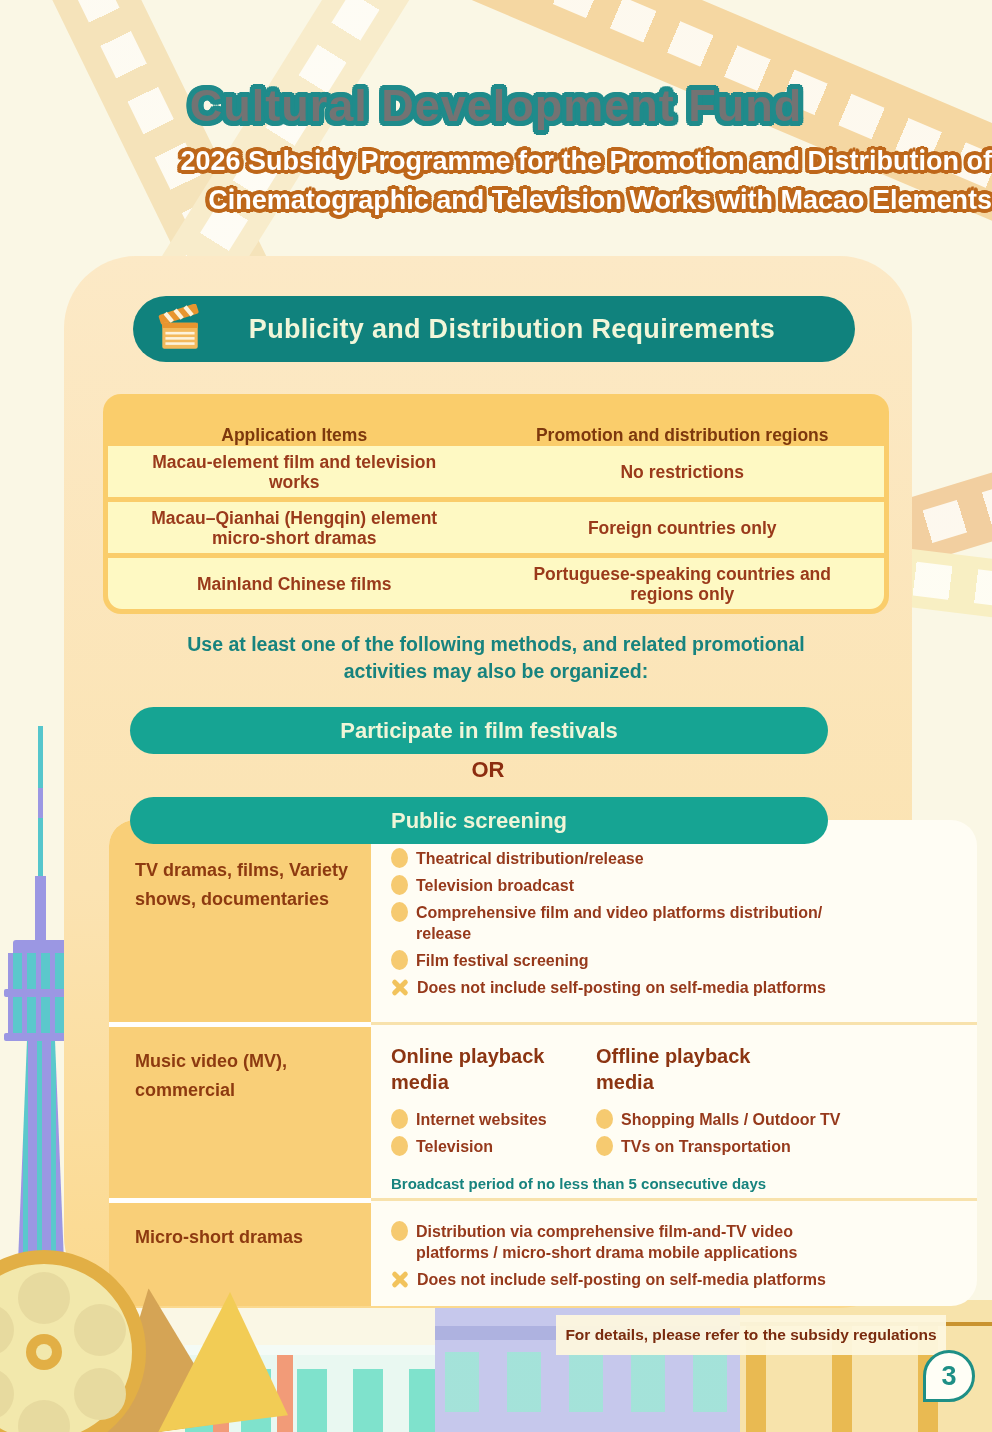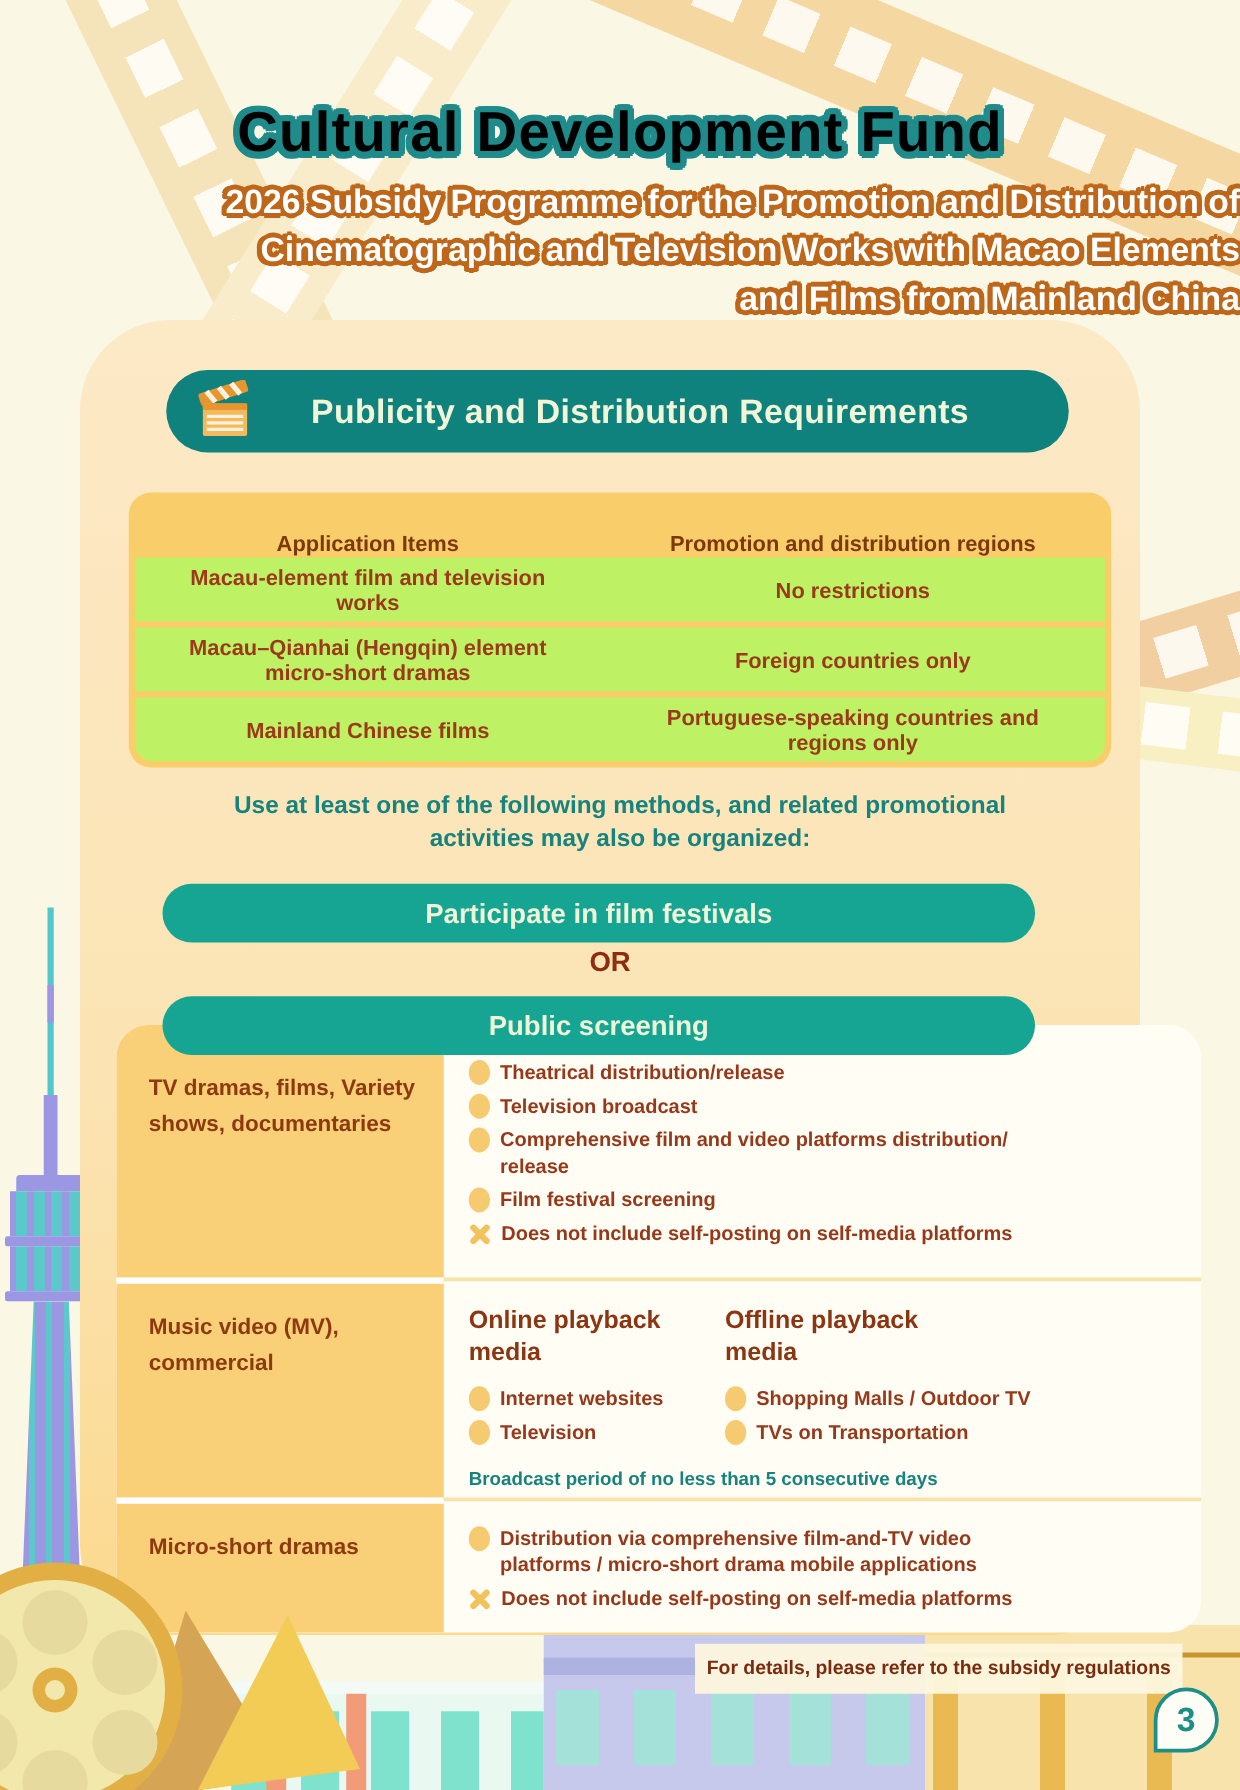--- a/index.html
+++ b/index.html
@@ -70,21 +70,21 @@
   .reel .h1{ left:62px; top:8px; }  .reel .h2{ left:118px; top:40px; }
   .reel .h3{ left:118px; top:104px;}.reel .h4{ left:62px; top:136px; }
   .reel .h5{ left:6px;  top:104px;} .reel .h6{ left:6px;  top:40px; }
 
   
   .panel{ position:absolute; left:64px; top:256px; width:848px; height:1052px; z-index:2;
      border-radius:72px; background:linear-gradient(180deg,#FCE9C6 0%,#FBE3B2 60%,#FBD98E 100%); }
 
   
   .title{ position:absolute; left:0; top:80px; width:100%; text-align:center; z-index:2;
-     font-size:45px; font-weight:bold; letter-spacing:1px; color:#000000;
+     font-size:45px; font-weight:bold; letter-spacing:1px; color:#737373;
      text-shadow:-5px 0 #1F8B8B,5px 0 #1F8B8B,0 -5px #1F8B8B,0 5px #1F8B8B,
        -4px -4px #1F8B8B,4px -4px #1F8B8B,-4px 4px #1F8B8B,4px 4px #1F8B8B,
        -5px 2px #1F8B8B,5px 2px #1F8B8B,-5px -2px #1F8B8B,5px -2px #1F8B8B,
        -2px 5px #1F8B8B,2px 5px #1F8B8B,-2px -5px #1F8B8B,2px -5px #1F8B8B; }
   .subtitle{ position:absolute; left:0; top:142px; width:100%; text-align:right; z-index:2;
      font-size:27px; font-weight:bold; line-height:39px; color:#FFFFFF;
      text-shadow:-4px 0 #BE671A,4px 0 #BE671A,0 -4px #BE671A,0 4px #BE671A,
        -3px -3px #BE671A,3px -3px #BE671A,-3px 3px #BE671A,3px 3px #BE671A,
        -4px 2px #BE671A,4px 2px #BE671A,-4px -2px #BE671A,4px -2px #BE671A; }
   .subtitle span{ display:block; }
@@ -95,37 +95,37 @@
   .section-pill .clapper{ position:absolute; left:22px; top:8px; width:50px; height:50px; }
   .section-pill .label{ font-size:27px; font-weight:bold; color:#F1F6D9; letter-spacing:.3px; padding-left:36px; }
 
   
   .table1{ position:absolute; left:103px; top:394px; width:786px; z-index:2;
      background:#FACD6B; border-radius:18px; padding:0 5px 5px 5px; }
   .t1-header{ display:flex; height:52px; align-items:flex-end; }
   .t1-header .c1,.t1-row .c1{ width:48%; text-align:center; }
   .t1-header .c2,.t1-row .c2{ width:52%; text-align:center; }
   .t1-header div{ font-size:17.5px; font-weight:bold; color:#7D380D; }
-  .t1-row{ display:flex; align-items:center; height:51px; background:#bef264; margin-bottom:5px; }
+  .t1-row{ display:flex; align-items:center; height:51px; background:#fef9c3; margin-bottom:5px; }
   .t1-row:last-child{ margin-bottom:0; border-radius:0 0 14px 14px; }
   .t1-row div{ font-size:17.5px; font-weight:bold; color:#9A3A1B; line-height:20px; }
   .t1-row .c1{ padding:0 40px; } .t1-row .c2{ padding:0 30px; }
 
   
   .methods-intro{ position:absolute; left:166px; top:631px; width:660px; z-index:2; text-align:center;
      font-size:19.5px; font-weight:bold; color:#17837E; line-height:27px; }
   .method-pill{ position:absolute; left:130px; width:698px; height:47px; z-index:3;
      background:#16A493; border-radius:24px; display:flex; align-items:center; justify-content:center;
      font-size:22px; font-weight:bold; color:#EFF5D8; }
   .pill-festivals{ top:707px; } .pill-screening{ top:797px; }
   .or-label{ position:absolute; left:64px; top:757px; width:848px; z-index:2; text-align:center;
      font-size:22px; font-weight:bold; color:#8C2D10; }
 
   
-  .table2{ position:absolute; left:93px; top:820px; width:868px; height:486px; z-index:2;
+  .table2{ position:absolute; left:109px; top:820px; width:868px; height:486px; z-index:2;
      background:#FFFDF4; border-radius:26px; overflow:hidden; }
   .srow{ display:flex; }
   .srow-1{ height:202px; } .srow-2{ height:176px; } .srow-3{ height:108px; }
   .scat{ width:262px; flex-shrink:0; background:#F9CF78; padding:36px 18px 0 26px;
      font-size:18px; font-weight:bold; color:#8D3A10; line-height:29px; }
   .srow-2 .scat,.srow-3 .scat{ padding-top:20px; border-top:5px solid #FFFFFF; }
   .sbody{ flex:1; padding:28px 16px 0 20px; }
   .srow-2 .sbody,.srow-3 .sbody{ border-top:3px solid #F8E2AC; }
   .srow-3 .sbody{ padding-top:20px; }
   .bullet-item{ display:flex; align-items:flex-start; margin-bottom:6px; }
@@ -187,21 +187,20 @@
     <div class="lintel"></div>
     <div class="cols"></div>
   </div>
 
   <div class="panel"></div>
 
   <h1 class="title">Cultural Development Fund</h1>
   <div class="subtitle">
     <span>2026 Subsidy Programme for the Promotion and Distribution of</span>
     <span>Cinematographic and Television Works with Macao Elements</span>
-    <span>and Films from Mainland China</span>
   </div>
 
   <div class="section-pill">
     <svg class="clapper" viewBox="0 0 48 48">
       <g transform="rotate(-18 10 16)">
         <rect x="5" y="9" width="38" height="10" rx="2" fill="#E8952F"></rect>
         <line x1="12" y1="9" x2="16" y2="19" stroke="#FDF3DC" stroke-width="4"></line>
         <line x1="22" y1="9" x2="26" y2="19" stroke="#FDF3DC" stroke-width="4"></line>
         <line x1="32" y1="9" x2="36" y2="19" stroke="#FDF3DC" stroke-width="4"></line>
       </g>

